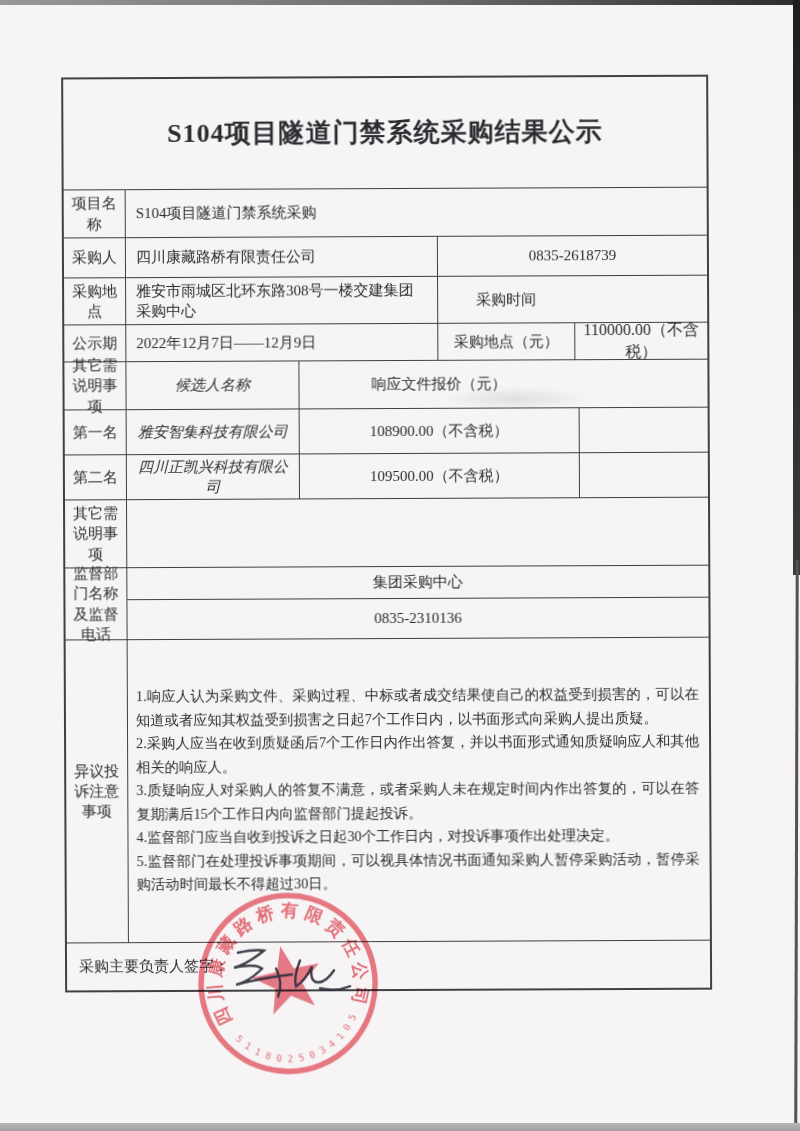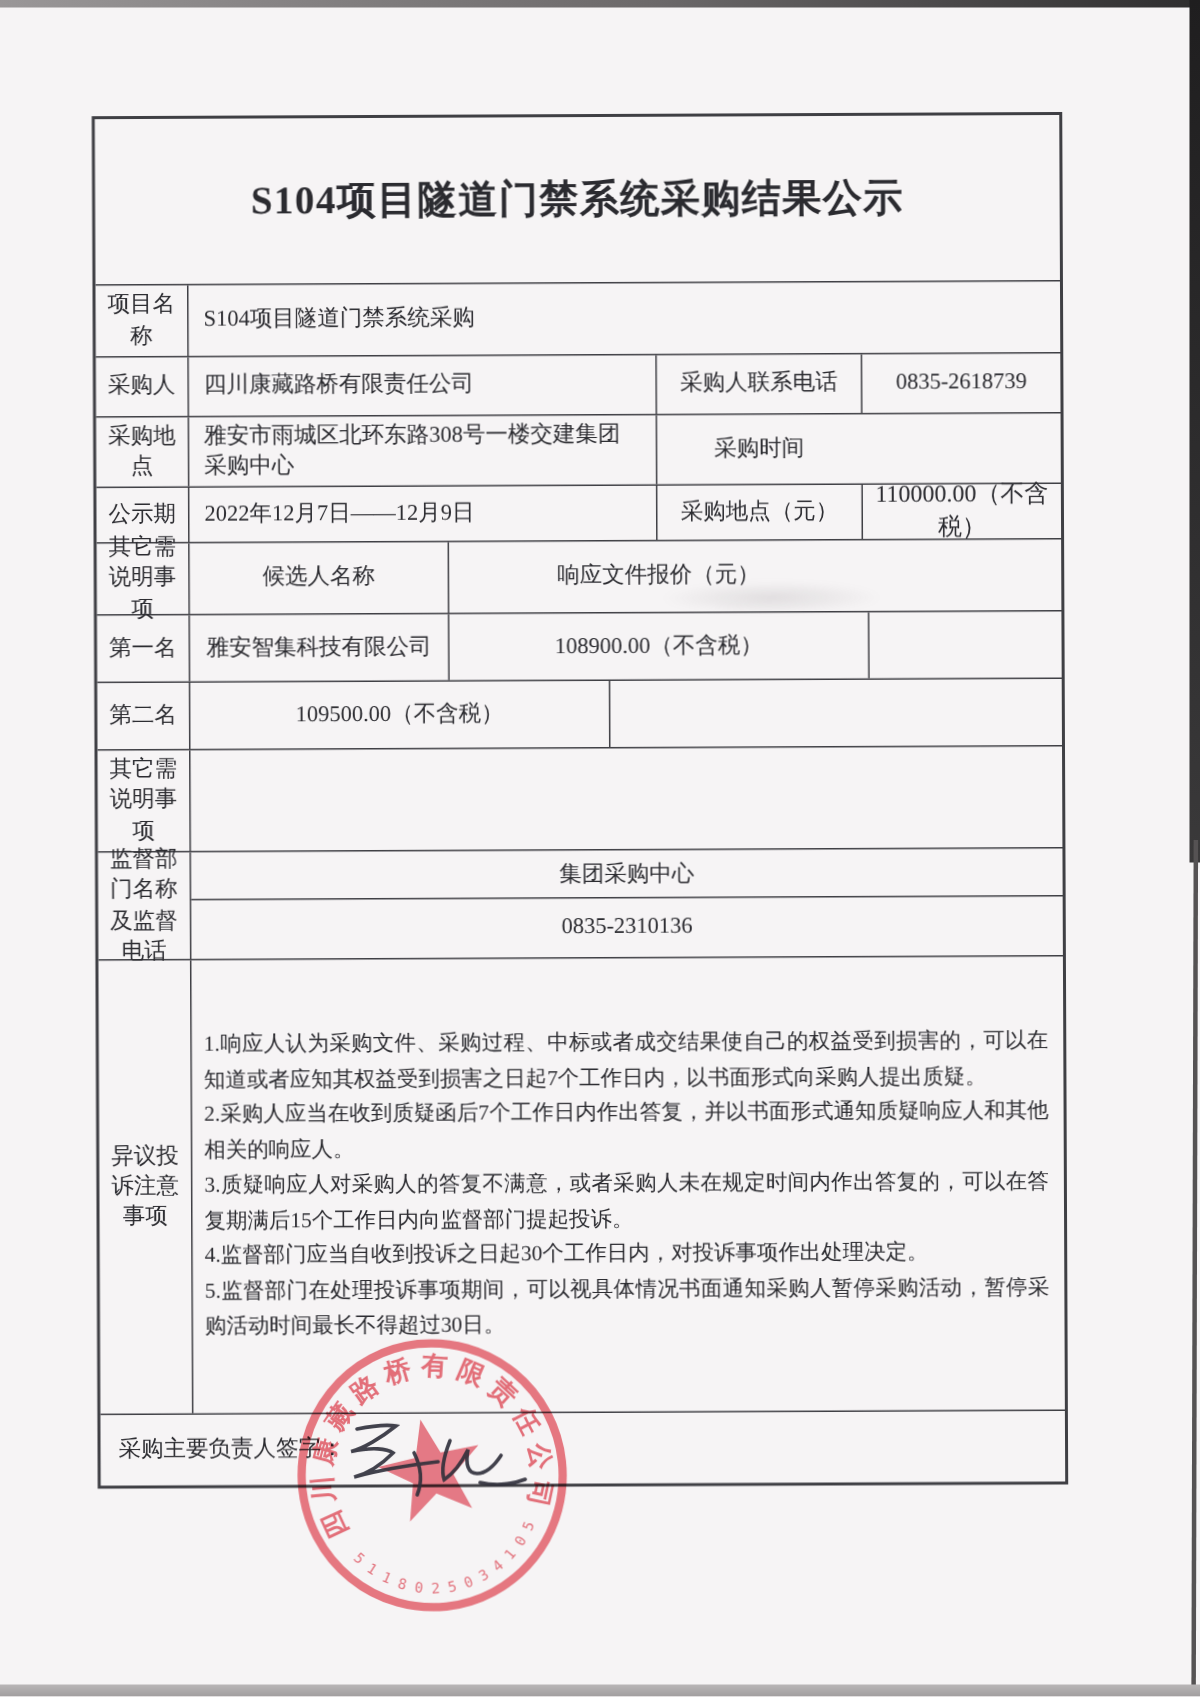--- a/index.html
+++ b/index.html
@@ -34,21 +34,21 @@
   .cell{border-left:1.6px solid var(--line);box-sizing:border-box;
     display:flex;align-items:center;font-size:15px;line-height:1.35;}
   .cell:first-child{border-left:none;}
   .lab{width:61px;flex:0 0 61px;justify-content:center;text-align:center;
     padding:2px 5px;}
   .val{padding:2px 10px;}
   .ctr{justify-content:center;text-align:center;padding:2px 4px;}
   .w-v1{width:312px;flex:0 0 312px;}
   .w-v2{width:137px;flex:0 0 137px;}
   .w-v3{flex:1;}
-  .w-name{width:173px;flex:0 0 173px;}
+  .w-name{width:173px;flex:0 0 173px;font-style:italic;}
   .w-price{width:280px;flex:0 0 280px;}
   .w-remark{flex:1;}
   .h-title{height:110px;}
   .h-r1{height:48px;}
   .h-r2{height:40px;}
   .h-r3{height:47px;}
   .h-r4{height:37px;}
   .h-r5{height:48px;}
   .h-r6{height:45px;}
   .h-r7{height:45px;}
@@ -95,21 +95,20 @@
     </div>
 
     <div class="row h-r1">
       <div class="cell lab">项目名称</div>
       <div class="cell val w-v3">S104项目隧道门禁系统采购</div>
     </div>
 
     <div class="row h-r2">
       <div class="cell lab">采购人</div>
       <div class="cell val w-v1">四川康藏路桥有限责任公司</div>
-      <div class="cell ctr w-v2">采购人联系电话</div>
       <div class="cell ctr w-v3">0835-2618739</div>
     </div>
 
     <div class="row h-r3">
       <div class="cell lab">采购地点</div>
       <div class="cell val w-v1">雅安市雨城区北环东路308号一楼交建集团采购中心</div>
       <div class="cell ctr w-v2">采购时间</div>
     </div>
 
     <div class="row h-r4">
@@ -127,20 +126,21 @@
 
     <div class="row h-r6">
       <div class="cell lab">第一名</div>
       <div class="cell ctr w-name">雅安智集科技有限公司</div>
       <div class="cell ctr w-price">108900.00（不含税）</div>
       <div class="cell ctr w-remark"></div>
     </div>
 
     <div class="row h-r7">
       <div class="cell lab">第二名</div>
+      <div class="cell ctr w-name">四川正凯兴科技有限公司</div>
       <div class="cell ctr w-price">109500.00（不含税）</div>
       <div class="cell ctr w-remark"></div>
     </div>
 
     <div class="row h-r8">
       <div class="cell lab">其它需说明事项</div>
       <div class="cell val w-v3"></div>
     </div>
 
     <div class="row h-r9">

